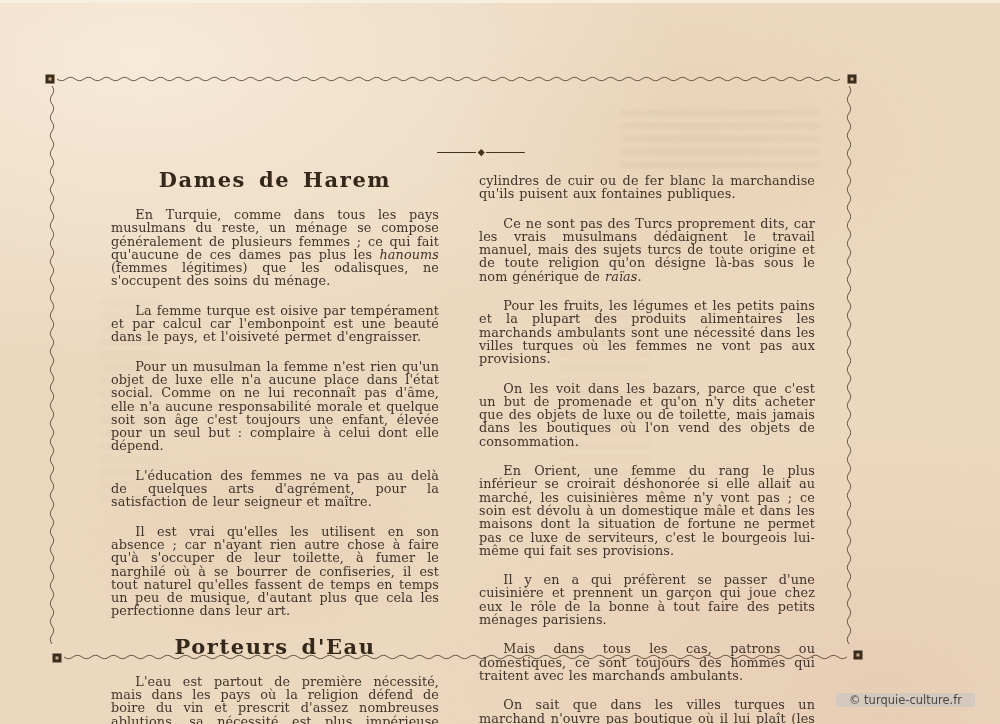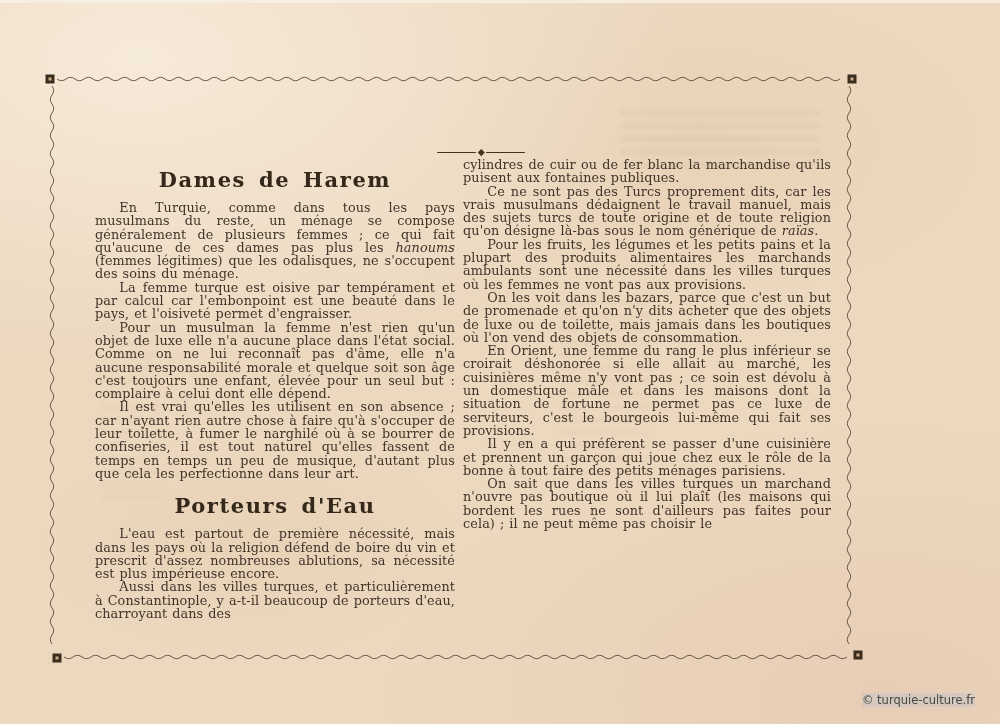--- a/index.html
+++ b/index.html
@@ -56,30 +56,30 @@
   }
   .col-left{left:95px;top:163px;width:360px;}
   .col-right{left:463px;top:158px;width:368px;}
 
   .section-heading{
     font-size:21px;line-height:25px;font-weight:700;color:#33281a;
     text-align:center;letter-spacing:1.6px;word-spacing:4px;
     margin:13px 0 9px;white-space:pre-line;
   }
   section:first-child .section-heading:first-child{margin-top:4px;}
-  .col p{margin:0;text-indent:1.9em;}
+  .col p{margin:16px;text-indent:1.9em;}
   .col p.noindent{text-indent:0;}
   .col em{font-style:italic;}
 
   .watermark{
     position:absolute;right:25px;bottom:17px;
     font-family:"DejaVu Sans","Liberation Sans",sans-serif;
     font-size:11.5px;color:#474747;
     background:rgba(196,196,194,0.55);
-    padding:0 0;border-radius:1px;
+    padding:0 13px;border-radius:1px;
   }
 </style>
 </head>
 <body>
 
 <div class="page">
 
   <div class="bleed b1"></div>
   <div class="bleed b2"></div>
   <div class="bleed b3"></div>
@@ -113,38 +113,40 @@
     <span class="diamond"></span>
     <span class="line"></span>
   </div>
 
   <div class="col col-left">
       <section>
         <h2 class="section-heading">Dames de Harem</h2>
         <p><span>En Turquie, comme dans tous les pays musulmans du reste, un ménage se compose généralement de plusieurs femmes ; ce qui fait qu'aucune de ces dames pas plus les </span><em>hanoums</em><span> (femmes légitimes) que les odalisques, ne s'occupent des soins du ménage.</span></p>
         <p><span>La femme turque est oisive par tempérament et par calcul car l'embonpoint est une beauté dans le pays, et l'oisiveté permet d'engraisser.</span></p>
         <p><span>Pour un musulman la femme n'est rien qu'un objet de luxe elle n'a aucune place dans l'état social. Comme on ne lui reconnaît pas d'âme, elle n'a aucune responsabilité morale et quelque soit son âge c'est toujours une enfant, élevée pour un seul but : complaire à celui dont elle dépend.</span></p>
+        <p><span>L'éducation des femmes ne va pas au delà de quelques arts d'agrément, pour la satisfaction de leur seigneur et maître.</span></p>
         <p><span>Il est vrai qu'elles les utilisent en son absence ; car n'ayant rien autre chose à faire qu'à s'occuper de leur toilette, à fumer le narghilé où à se bourrer de confiseries, il est tout naturel qu'elles fassent de temps en temps un peu de musique, d'autant plus que cela les perfectionne dans leur art.</span></p>
       </section>
       <section>
         <h2 class="section-heading">Porteurs d'Eau</h2>
         <p><span>L'eau est partout de première nécessité, mais dans les pays où la religion défend de boire du vin et prescrit d'assez nombreuses ablutions, sa nécessité est plus impérieuse encore.</span></p>
         <p><span>Aussi dans les villes turques, et particulièrement à Constantinople, y a-t-il beaucoup de porteurs d'eau, charroyant dans des</span></p>
       </section>
     </div>
   <div class="col col-right">
       <section>
         <p class="noindent"><span>cylindres de cuir ou de fer blanc la marchandise qu'ils puisent aux fontaines publiques.</span></p>
         <p><span>Ce ne sont pas des Turcs proprement dits, car les vrais musulmans dédaignent le travail manuel, mais des sujets turcs de toute origine et de toute religion qu'on désigne là-bas sous le nom générique de </span><em>raïas</em><span>.</span></p>
       </section>
       <section>
         <p><span>Pour les fruits, les légumes et les petits pains et la plupart des produits alimentaires les marchands ambulants sont une nécessité dans les villes turques où les femmes ne vont pas aux provisions.</span></p>
         <p><span>On les voit dans les bazars, parce que c'est un but de promenade et qu'on n'y dits acheter que des objets de luxe ou de toilette, mais jamais dans les boutiques où l'on vend des objets de consommation.</span></p>
         <p><span>En Orient, une femme du rang le plus inférieur se croirait déshonorée si elle allait au marché, les cuisinières même n'y vont pas ; ce soin est dévolu à un domestique mâle et dans les maisons dont la situation de fortune ne permet pas ce luxe de serviteurs, c'est le bourgeois lui-même qui fait ses provisions.</span></p>
         <p><span>Il y en a qui préfèrent se passer d'une cuisinière et prennent un garçon qui joue chez eux le rôle de la bonne à tout faire des petits ménages parisiens.</span></p>
+        <p><span>Mais dans tous les cas, patrons ou domestiques, ce sont toujours des hommes qui traitent avec les marchands ambulants.</span></p>
       </section>
       <section>
         <p><span>On sait que dans les villes turques un marchand n'ouvre pas boutique où il lui plaît (les maisons qui bordent les rues ne sont d'ailleurs pas faites pour cela) ; il ne peut même pas choisir le</span></p>
       </section>
     </div>
 
   <div class="watermark">© turquie-culture.fr</div>
 
 </div>
 

